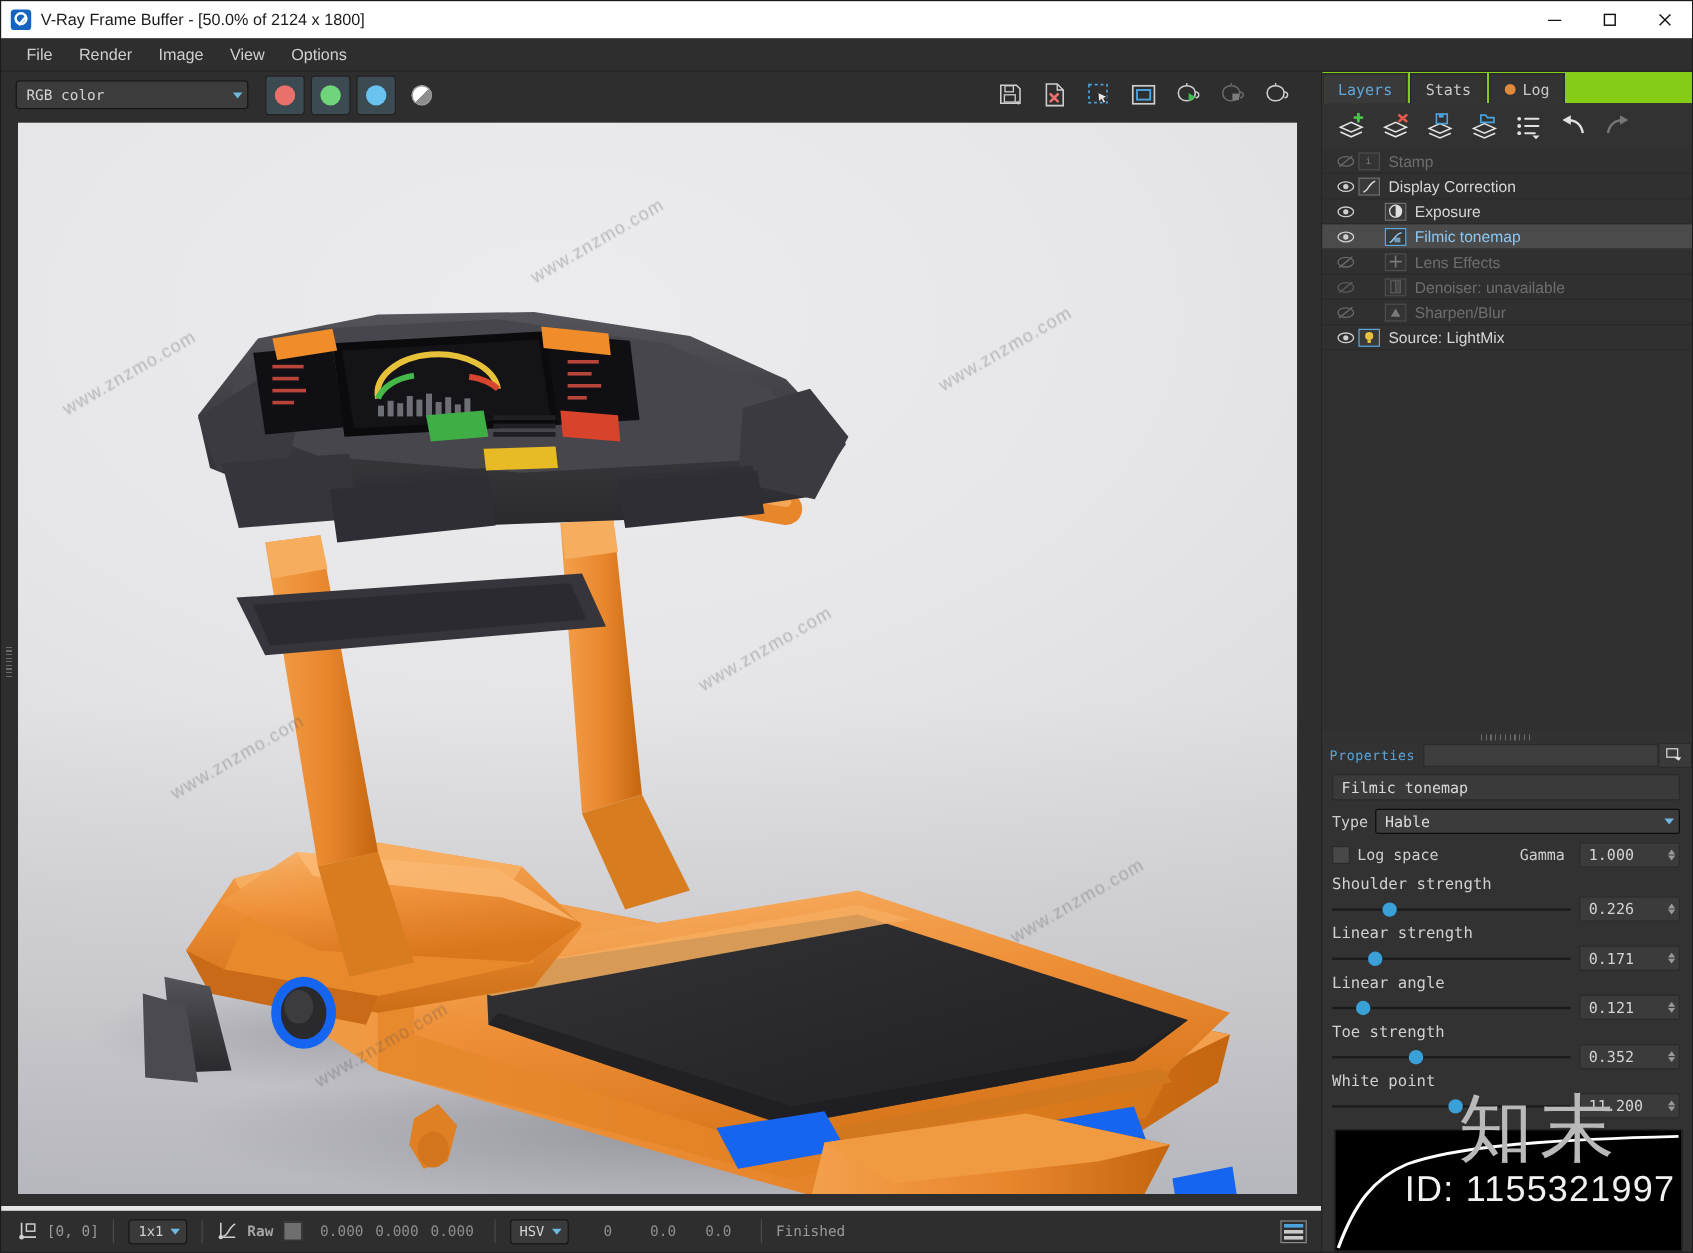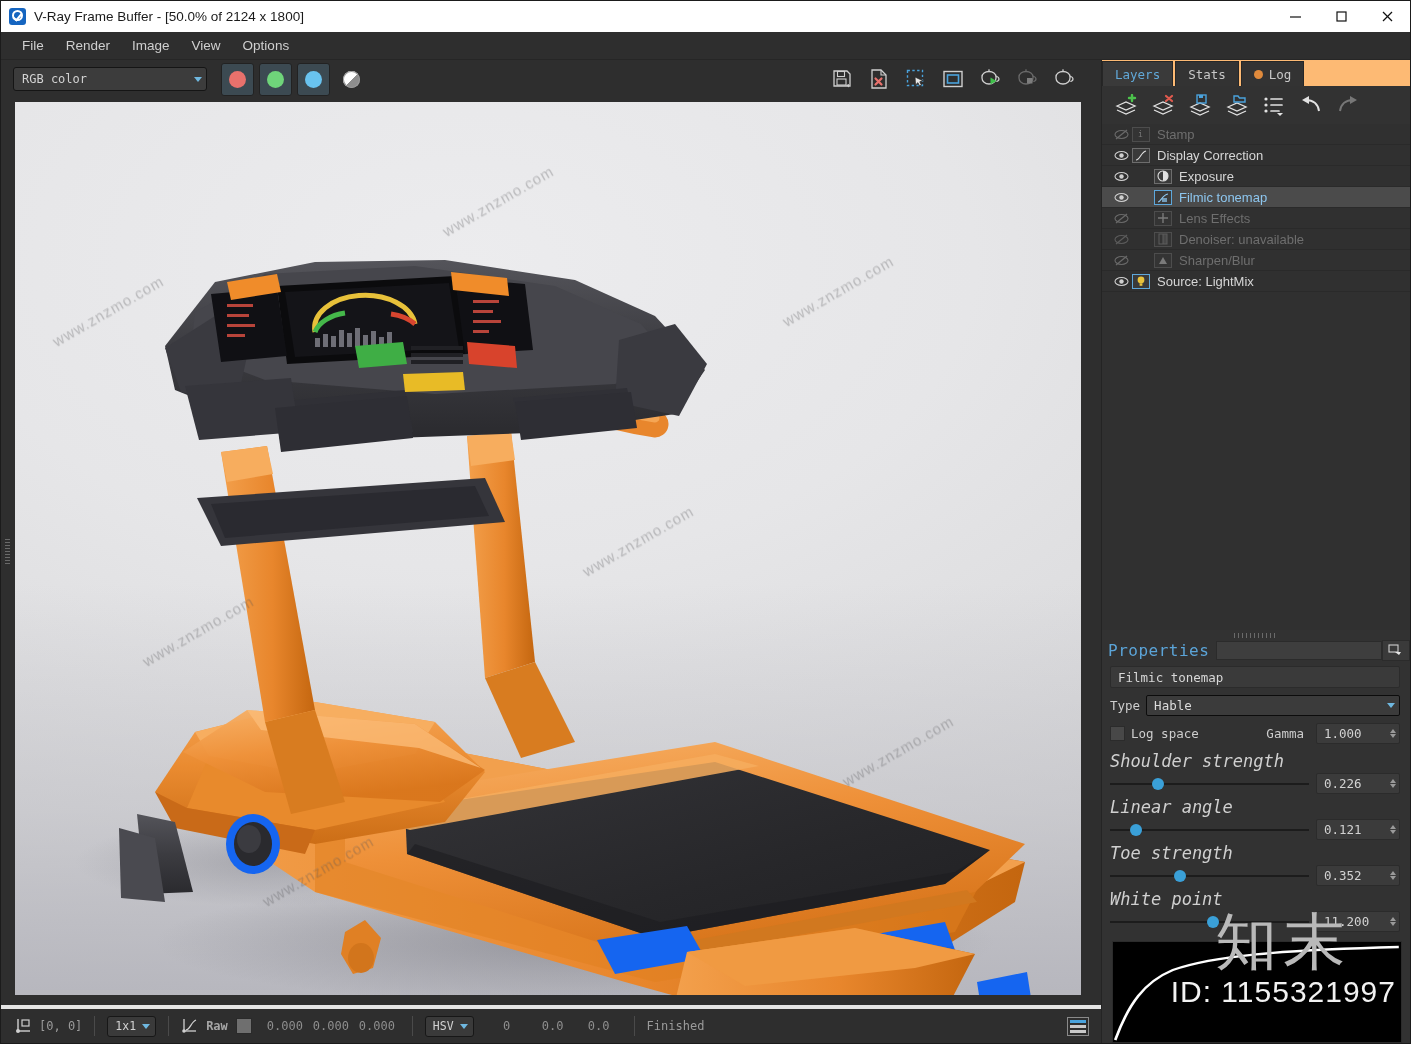--- a/index.html
+++ b/index.html
@@ -59,21 +59,21 @@
   .sb-num{min-width:46px;text-align:center;color:#8e8e8e;}
   .mini-select{height:19px;background:#3a3a3a;border:1px solid #171717;border-radius:3px;display:flex;align-items:center;gap:6px;padding:0 5px 0 7px;color:#d2d2d2;font-size:11.5px;}
   .swatch{width:14px;height:14px;background:#6f6f6f;border:1px solid #2a2a2a;}
   .sb-right{margin-left:auto;display:flex;align-items:center;padding-right:12px;}
   .panelicon{width:22px;height:19px;border:1px solid #8a8a8a;display:flex;flex-direction:column;justify-content:center;gap:2px;padding:2px;box-sizing:border-box;}
   .panelicon i{display:block;height:3px;background:#c9c9c9;}
   .panelicon i.blue{background:#4aa3dd;}
 
   
   .rightcol{flex:1 1 auto;background:#323232;display:flex;flex-direction:column;min-width:0;border-left:1px solid #242424;position:relative;}
-  .tabs{height:26px;display:flex;align-items:flex-end;background:#fdba74;flex:0 0 auto;}
+  .tabs{height:26px;display:flex;align-items:flex-end;background:#84cc16;flex:0 0 auto;}
   .tab{height:24px;display:flex;align-items:center;gap:6px;padding:0 12px;font-size:12.5px;color:#c8c8c8;background:#333;border:1px solid #262626;border-bottom:none;margin-right:2px;}
   .tab.active{color:#61a8d8;background:#3a3a3a;}
   .tabdot{width:9px;height:9px;border-radius:50%;background:#e08a3c;}
   .layertools{height:38px;flex:0 0 auto;display:flex;align-items:center;gap:9px;padding:0 10px;background:#323232;}
   .ltool{width:28px;height:26px;display:flex;align-items:center;justify-content:center;}
   .ltool svg{display:block;}
   .layerlist{flex:0 0 auto;background:#303030;}
   .lrow{height:20px;display:flex;align-items:center;border-bottom:1px solid #2a2a2a;padding-left:8px;}
   .lrow.sel{background:#4b4b4b;}
   .eye{width:22px;display:flex;align-items:center;justify-content:center;flex:0 0 22px;}
@@ -82,37 +82,37 @@
   .ltype.hl{border-color:#5ea8dc;}
   .lname{font-family:"Liberation Sans",sans-serif;font-size:13px;color:#d6d6d6;}
   .lname.dim{color:#6e6e6e;}
   .lname.selname{color:#8dc6ef;}
   .indent{margin-left:22px;}
   .layerfill{flex:1 1 auto;background:#303030;min-height:0;position:relative;}
   .hsplit{height:10px;flex:0 0 auto;background:#323232;position:relative;}
   .hsplit:after{content:"";position:absolute;left:50%;top:3px;margin-left:-22px;width:44px;height:5px;background:repeating-linear-gradient(to right,#6a6a6a 0 1px,transparent 1px 4px);}
 
   .propsbar{height:20px;flex:0 0 auto;display:flex;align-items:center;padding-left:6px;}
-  .propslabel{color:#5ba4d8;font-size:16px;letter-spacing:.5px;}
+  .propslabel{color:#5ba4d8;font-size:11px;letter-spacing:.5px;}
   .propsfield{flex:1 1 auto;height:17px;background:#3e3e3e;margin:0 0 0 7px;border:1px solid #2b2b2b;}
   .propsbtn{width:26px;height:19px;display:flex;align-items:center;justify-content:center;background:#3a3a3a;border:1px solid #2b2b2b;}
   .props{flex:0 0 auto;padding:6px 10px 0 8px;}
   .namefield{height:20px;background:#3a3a3a;border:1px solid #2b2b2b;border-radius:2px;display:flex;align-items:center;padding-left:7px;color:#d8d8d8;font-size:12.5px;margin-bottom:7px;}
   .prow{display:flex;align-items:center;gap:6px;margin-bottom:7px;}
   .plabel{color:#cecece;font-size:12.5px;white-space:nowrap;}
   .combo{height:19px;background:#3b3b3b;border:1px solid #111;border-radius:2px;display:flex;align-items:center;padding:0 4px 0 7px;color:#dcdcdc;font-size:12.5px;}
   .combo .lbl{flex:1 1 auto;}
   .spin{width:72px;height:19px;background:#3b3b3b;border:1px solid #2b2b2b;border-radius:2px;display:flex;align-items:center;padding:0 3px 0 7px;color:#d2d2d2;font-size:12.5px;flex:0 0 72px;}
   .spin .v{flex:1 1 auto;}
   .spinarrows{display:flex;flex-direction:column;gap:1px;}
   .spinarrows i{display:block;width:0;height:0;border-left:3.5px solid transparent;border-right:3.5px solid transparent;}
   .spinarrows i.up{border-bottom:4px solid #9a9a9a;}
   .spinarrows i.dn{border-top:4px solid #9a9a9a;}
   .chk{width:13px;height:13px;background:#484848;border:1px solid #2b2b2b;flex:0 0 13px;}
-  .sliderlabel{color:#d0d0d0;font-size:17px;margin-bottom:2px;font-style:italic;}
+  .sliderlabel{color:#d0d0d0;font-size:13px;margin-bottom:2px;}
   .sliderrow{display:flex;align-items:center;gap:7px;margin-bottom:3px;}
   .track{flex:1 1 auto;height:14px;position:relative;}
   .track:before{content:"";position:absolute;left:0;right:0;top:6px;height:2px;background:#1c1c1c;}
   .knob{position:absolute;top:1px;width:12px;height:12px;border-radius:50%;background:#3aa0d8;margin-left:-6px;}
   .curvebox{margin:6px 8px 0 10px;height:100px;background:#000;border:1px solid #2b2b2b;position:relative;overflow:hidden;}
   .wmpanel{position:absolute;right:14px;bottom:34px;text-align:center;pointer-events:none;}
   .wmcn{font-family:Liberation Sans, sans-serif;font-size:62px;color:#b9b9b9;letter-spacing:6px;line-height:1;}
   .wmid{font-family:"Liberation Sans",sans-serif;font-size:30px;color:#f2f2f2;letter-spacing:1px;margin-top:2px;}
 </style>
 </head>
@@ -696,20 +696,35 @@
             <span class="spin">
               <span class="v">0.226</span>
               <span class="spinarrows">
                   <i class="up"></i>
                   <i class="dn"></i>
                 </span>
             </span>
           </div>
         </div>
 
+        <div>
+          <div class="sliderlabel">Linear strength</div>
+          <div class="sliderrow">
+            <span class="track">
+                <span class="knob" style="left:18%"></span>
+              </span>
+            <span class="spin">
+              <span class="v">0.171</span>
+              <span class="spinarrows">
+                  <i class="up"></i>
+                  <i class="dn"></i>
+                </span>
+            </span>
+          </div>
+        </div>
 
         <div>
           <div class="sliderlabel">Linear angle</div>
           <div class="sliderrow">
             <span class="track">
                 <span class="knob" style="left:13%"></span>
               </span>
             <span class="spin">
               <span class="v">0.121</span>
               <span class="spinarrows">

